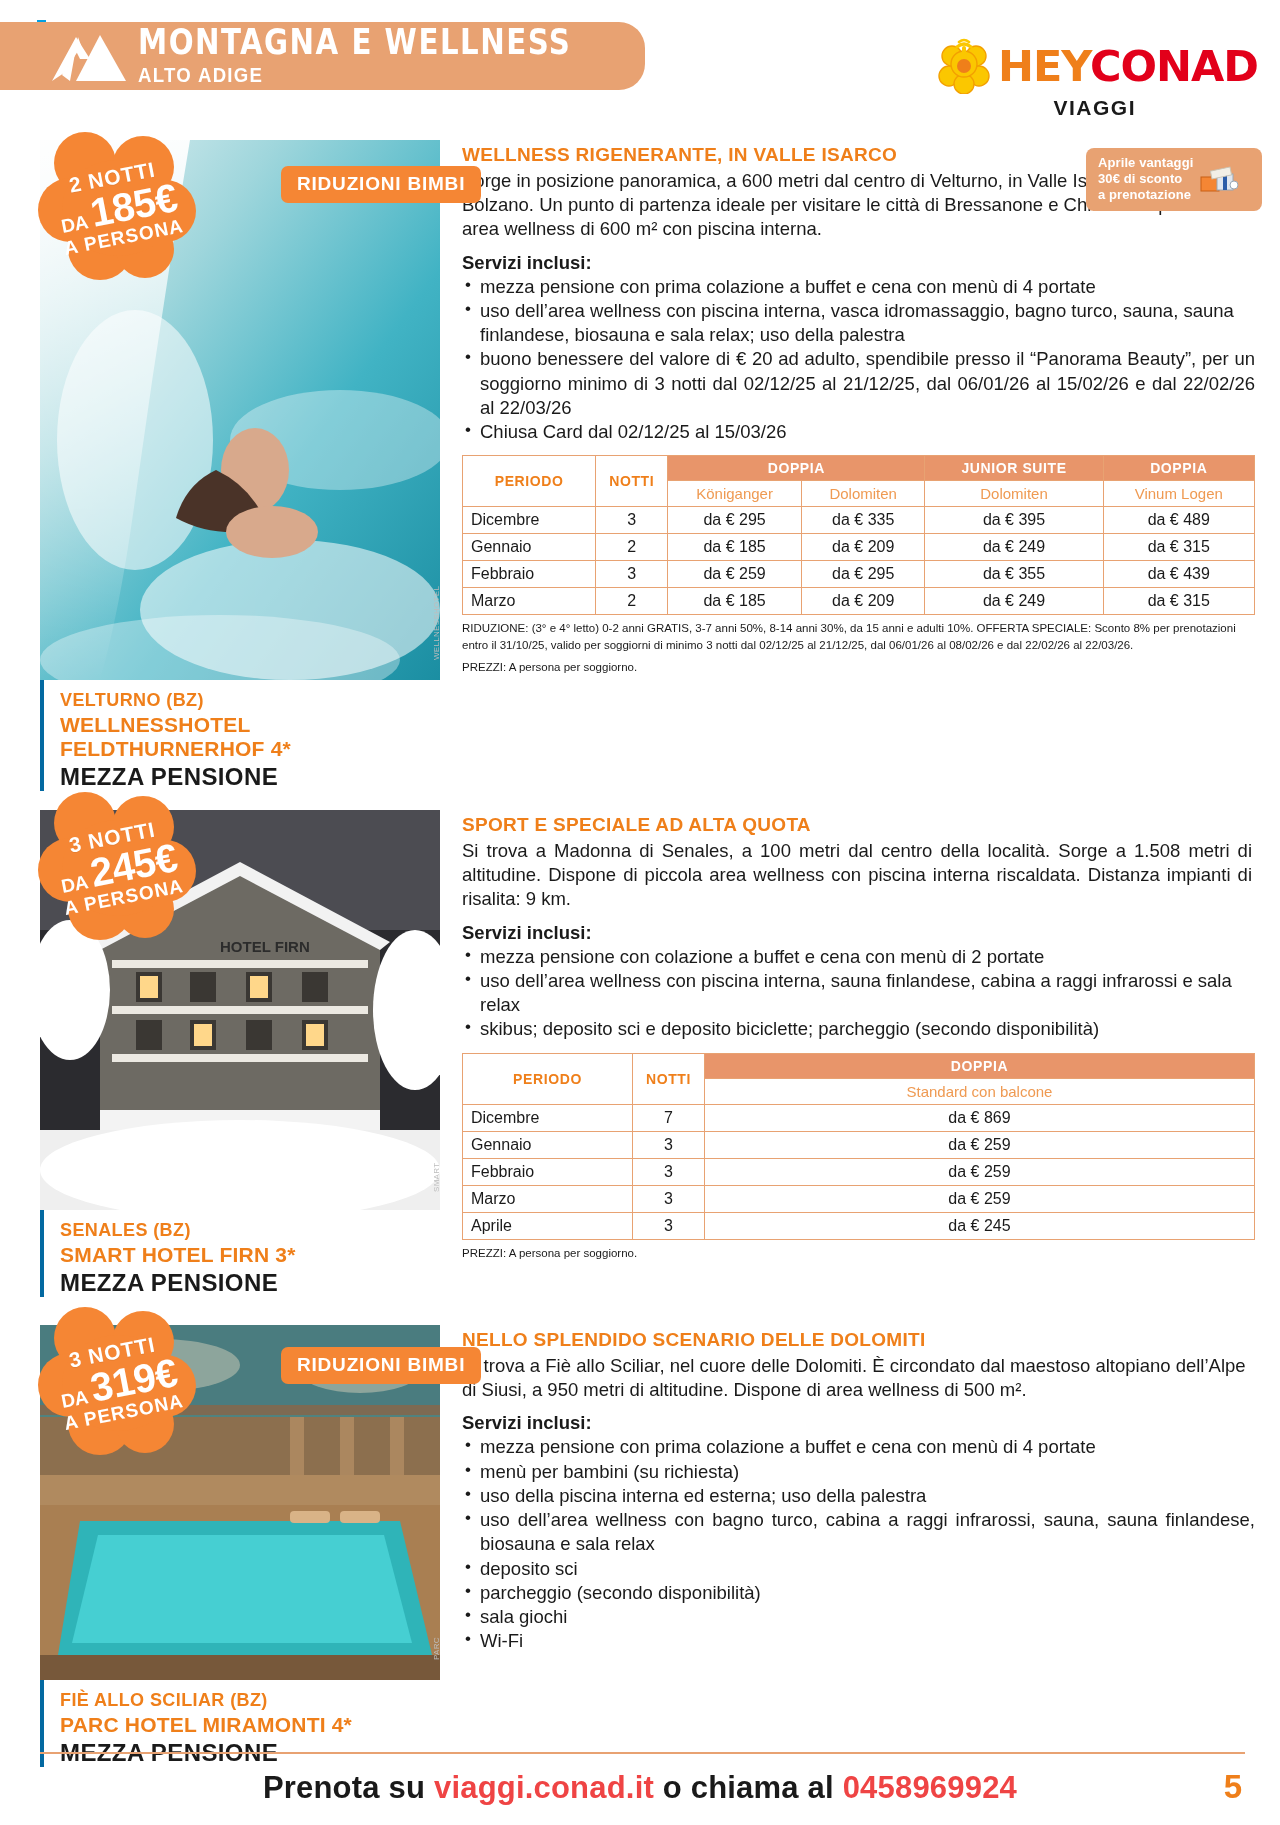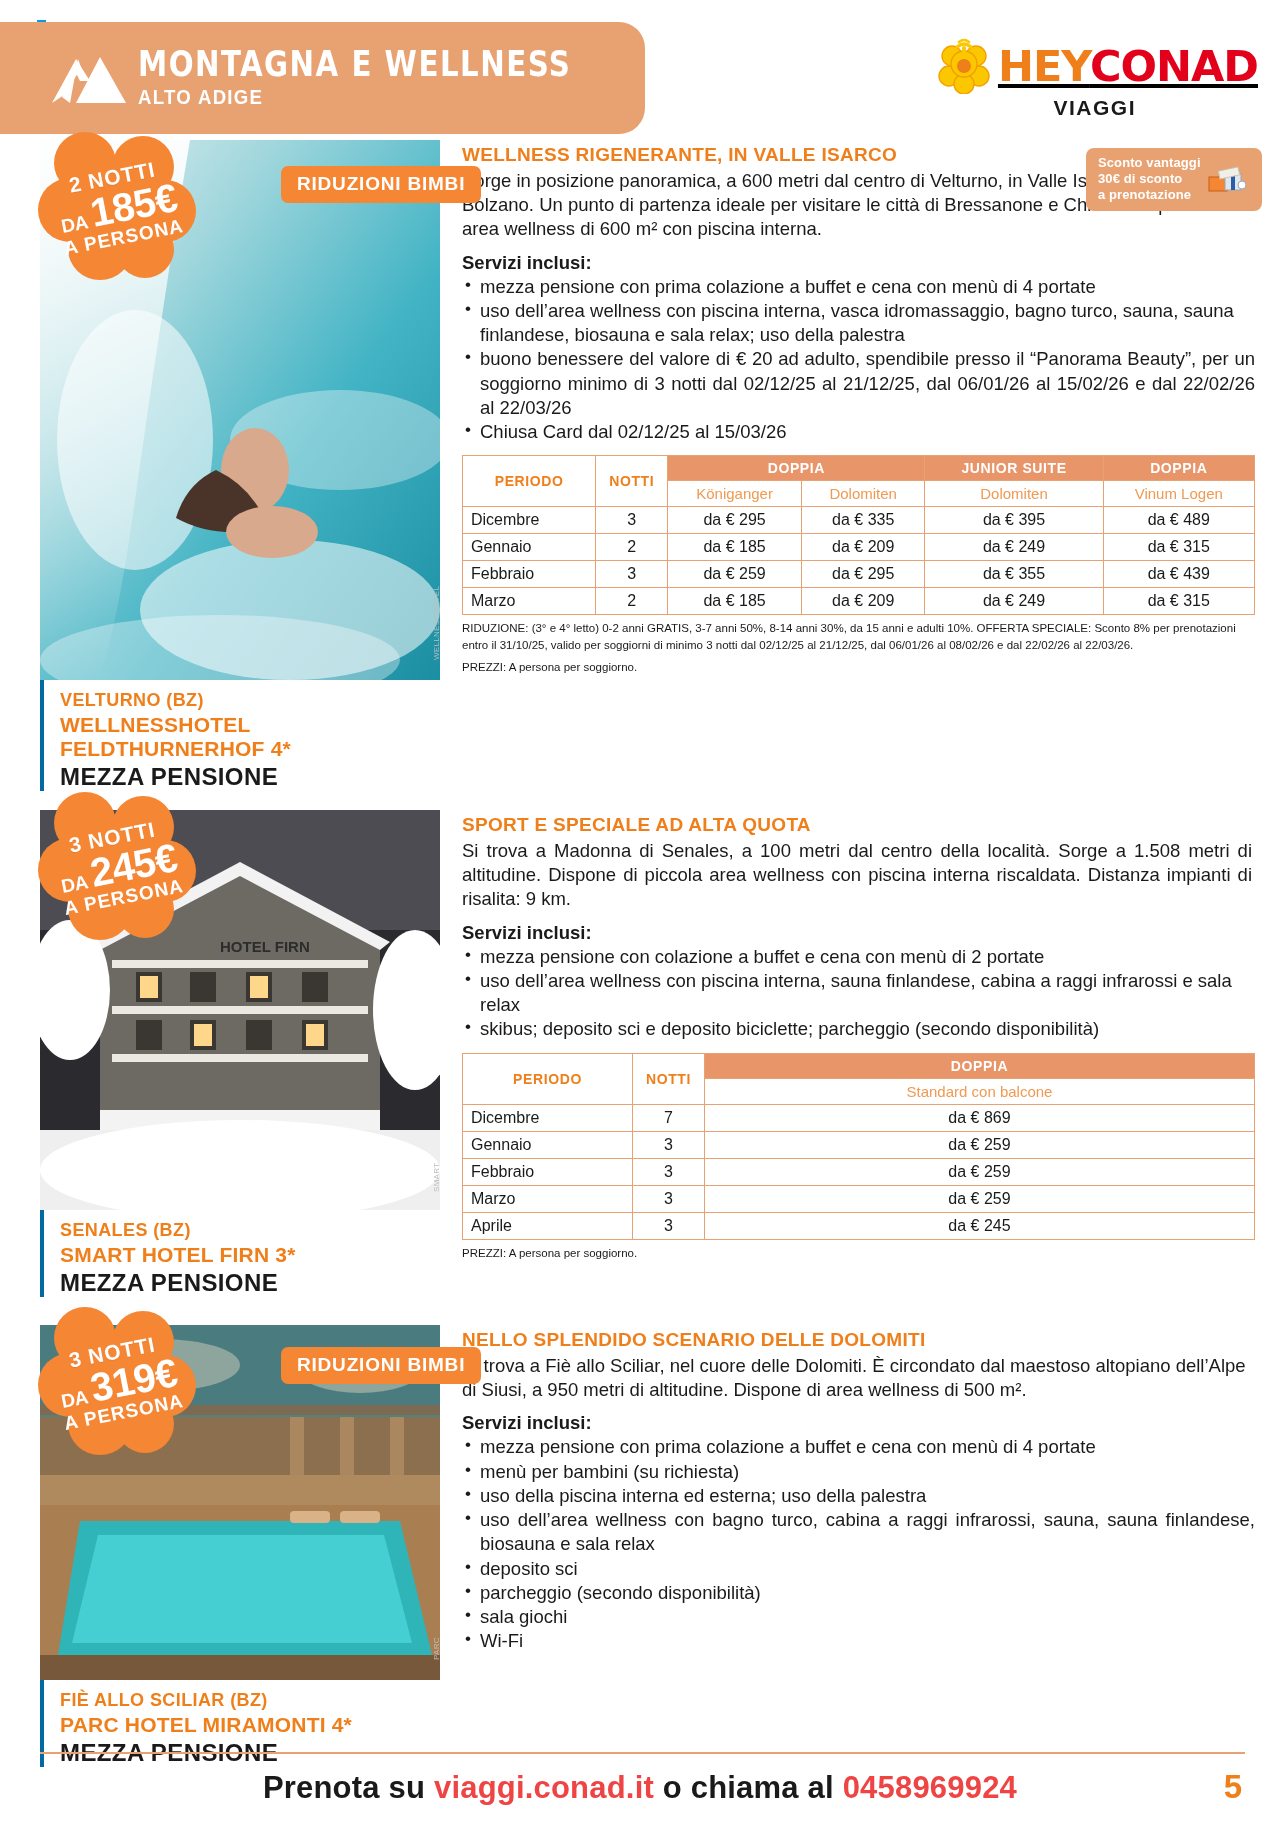--- a/index.html
+++ b/index.html
@@ -7,21 +7,21 @@
     width: 1280px; height: 1825px;
     background: #ffffff;
     font-family: "Liberation Sans", sans-serif;
     overflow: hidden;
   }
   .page { position: relative; width: 1280px; height: 1825px; background:#fff; }
 
   
   .header {
     position: absolute; left: 0; top: 22px;
-    width: 645px; height: 112px;
+    width: 645px; height: 68px;
     background: #e8a272;
     border-top-right-radius: 26px;
     border-bottom-right-radius: 26px;
     display: flex; align-items: center;
   }
   .hdr-icon { width: 86px; margin-left: 46px; display:flex; align-items:center; justify-content:center; }
   .hdr-text { margin-left: 6px; color:#fff; }
   .hdr-title {
     font-family: "DejaVu Sans Condensed","Liberation Sans", sans-serif;
     font-weight: 700; font-size: 35px; letter-spacing: 1.6px;
@@ -33,21 +33,21 @@
     color:#fff; margin-top: 3px;
     transform: scaleX(0.93); transform-origin: left center;
   }
   .tiny-mark { position:absolute; left:37px; top:20px; width:9px; height:12px; }
   .tiny-mark i { display:block; height:3px; width:9px; }
 
   
   .logo { position: absolute; right: 22px; top: 38px; display:flex; flex-direction:column; align-items:flex-end; }
   .logo-row { display:flex; align-items:center; }
   .logo-flower { width:56px; height:56px; position:relative; margin-right:6px; }
-  .logo-word { font-family:"DejaVu Sans","Liberation Sans",sans-serif; font-weight:700; font-size:43px; letter-spacing:-1px; line-height:1;text-decoration:underline; }
+  .logo-word { font-family:"DejaVu Sans","Liberation Sans",sans-serif; font-weight:700; font-size:43px; letter-spacing:-1px; line-height:1; }
   .hey { color:#ef7f1a; }
   .conad { color:#e2001a; }
   .viaggi { font-weight:700; font-size:21px; letter-spacing:1.5px; color:#1a1a1a; margin-top:2px; margin-right:122px; }
 
   
   .offer { position: absolute; left: 40px; width: 1215px; }
   .offer-inner { position:relative; display:flex; }
 
   .photo { position: relative; width: 400px; flex: none; overflow:hidden; }
   .photo-img { width:400px; height:100%; position:relative; overflow:hidden; }
@@ -292,21 +292,21 @@
           <span>185€</span>
         </div>
         <div class="b-pers">A PERSONA</div>
       </div>
     </div>
 
     <div class="ribbon" style="left:241px; top:26px;">RIDUZIONI BIMBI</div>
 
     <div class="extra" style="left:1046px; top:8px; width:176px;">
       <div>
-        <div>Sconto vantaggi</div>
+        <div>Aprile vantaggi</div>
         <div>30€ di sconto</div>
         <div>a prenotazione</div>
       </div>
       <div class="gift">
         <svg width="42" height="30" viewBox="0 0 42 30">
           <rect x="2" y="12" width="18" height="14" fill="#f58634" stroke="#c85f14"></rect>
           <rect x="18" y="9" width="16" height="16" fill="#dfe6ef" stroke="#9aa7b5"></rect>
           <rect x="24" y="9" width="4" height="16" fill="#2b5ca8"></rect>
           <rect x="12" y="4" width="20" height="8" fill="#f2efe6" stroke="#c9c3b4" transform="rotate(-12 22 8)"></rect>
           <circle cx="35" cy="20" r="4" fill="#fff" stroke="#9aa7b5"></circle>

